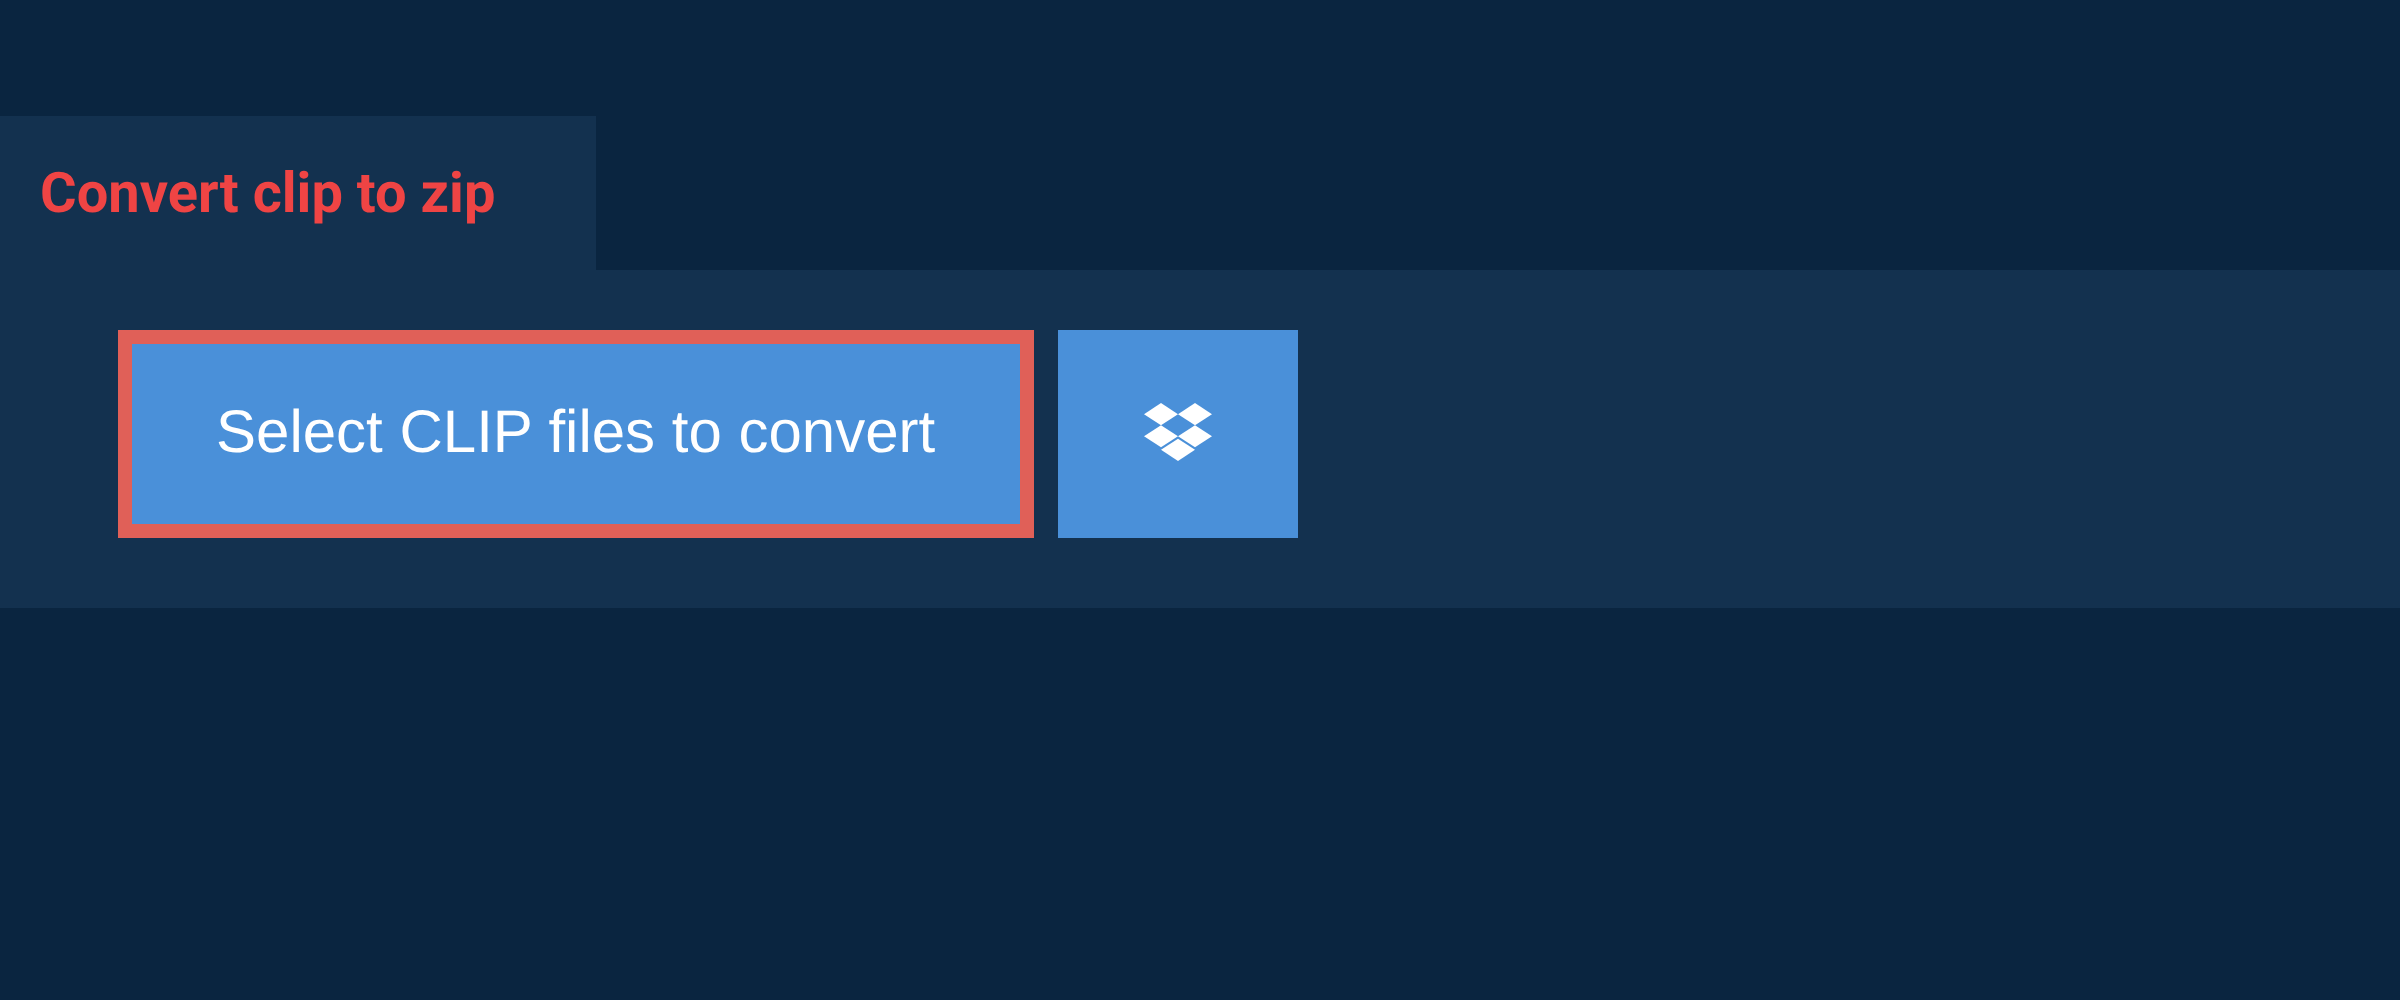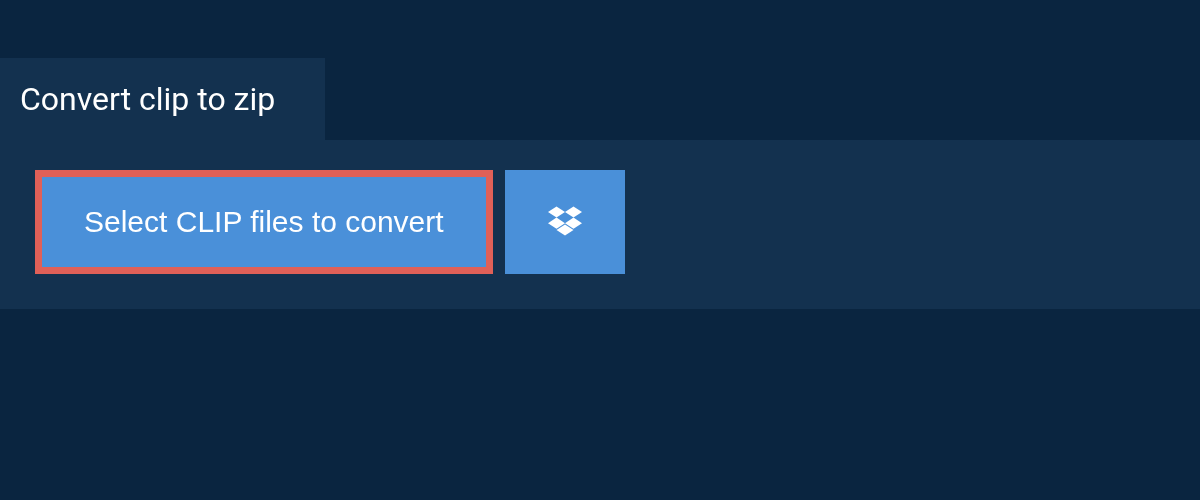--- a/index.html
+++ b/index.html
@@ -15,23 +15,23 @@
       overflow: hidden;
     }
     .tab-header {
       background: #13314f;
       display: inline-block;
       padding: 22px 50px 22px 20px;
       margin-top: 58px;
       margin-left: 0;
     }
     .tab-title {
-      color: #ffffff;
-      font-size: 32px;
-      font-weight: 400;
+      color: #ef4444;
+      font-size: 28px;
+      font-weight: 700;
     }
     .panel {
       background: #13314f;
       padding: 30px 20px 35px 35px;
       width: 100%;
     }
     .button-row {
       display: flex;
       gap: 12px;
       align-items: stretch;
@@ -40,20 +40,21 @@
       background: #4a90d9;
       border: 7px solid #e06058;
       color: #ffffff;
       font-size: 30px;
       font-weight: 300;
       padding: 28px 42px;
       cursor: pointer;
       display: inline-flex;
       align-items: center;
       justify-content: center;
+      margin-left: 24px;
     }
     .dropbox-button {
       background: #4a90d9;
       border: none;
       width: 120px;
       cursor: pointer;
       display: inline-flex;
       align-items: center;
       justify-content: center;
     }

